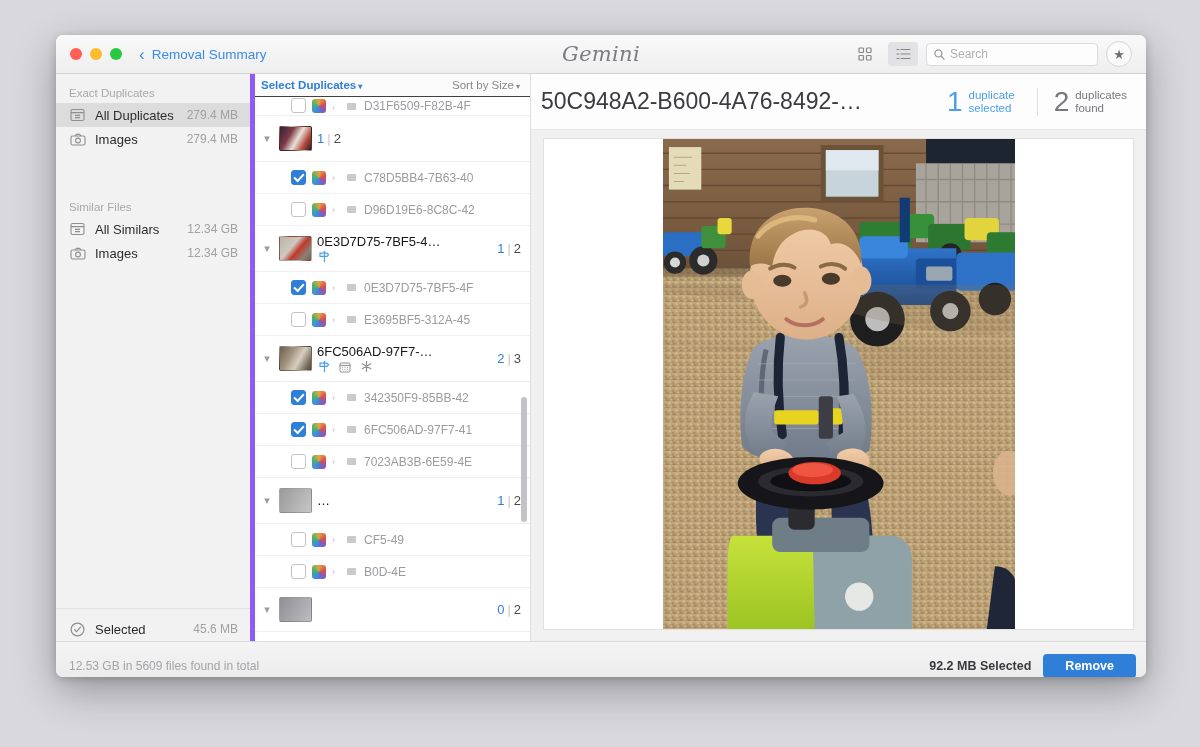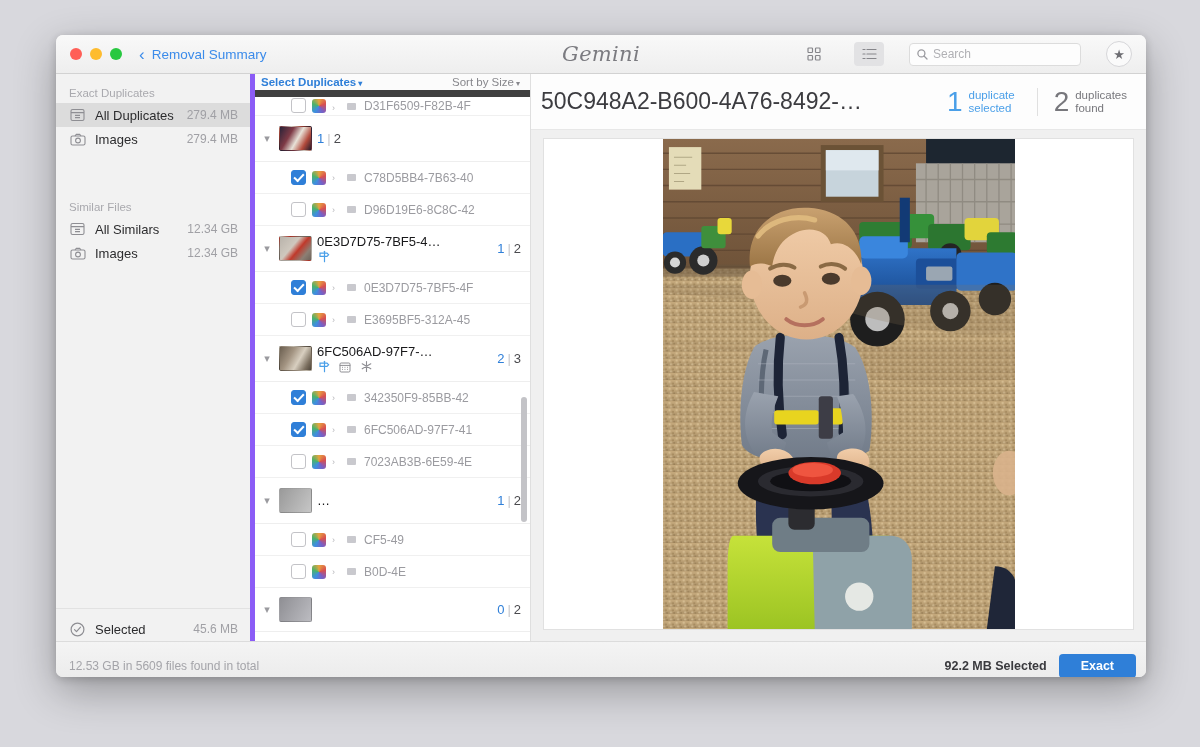--- a/index.html
+++ b/index.html
@@ -57,21 +57,21 @@
     font-family: "DejaVu Serif", serif;
     font-style: italic;
     font-size: 21px;
     color: #7b7b80;
     letter-spacing: 0.3px;
     pointer-events: auto;
   }
 
   #titlebar-right {
     margin-left: auto; margin-right: 14px;
-    display: flex; align-items: center; gap: 25px;
+    display: flex; align-items: center; gap: 8px;
   }
   .view-btn {
     width: 30px; height: 24px; border-radius: 4px;
     display: flex; align-items: center; justify-content: center;
   }
   .view-btn.active { background: #e2e2e4; }
 
   #search-box {
     width: 172px; height: 23px;
     background: #fdfdfd;
@@ -124,21 +124,21 @@
   #list-col {
     width: 276px; flex: 0 0 276px;
     background: #fff;
     border-right: 1px solid #dfdfdf;
     display: flex; flex-direction: column;
     position: relative;
   }
   #list-header {
     height: 23px; flex: 0 0 23px;
     background: #fbfbfb;
-    border-bottom: 7px solid #404040;
+    border-bottom: 1px solid #404040;
     display: flex; align-items: center;
     padding: 0 10px 0 6px;
     font-size: 11.5px;
   }
   #select-dupes { color: #2f7fd8; font-weight: bold; }
   #sort-by { color: #87878c; margin-left: auto; }
   .caret { font-size: 8px; margin-left: 2px; }
 
   #list-scroll {
     flex: 1; overflow: hidden; position: relative;
@@ -841,17 +841,17 @@
             <ellipse cx="344" cy="330" rx="16" ry="22" fill="#d9b38c" opacity=".9"></ellipse>
           </svg>
         </div>
       </div>
     </div>
   </div>
 
   <div id="statusbar">
     <span id="status-total">12.53 GB in 5609 files found in total</span>
     <span id="status-selected">92.2 MB Selected</span>
-    <button id="remove-btn">Exact</button>
+    <button id="remove-btn">Remove</button>
   </div>
 
 
 </div>
 
 </body></html>

